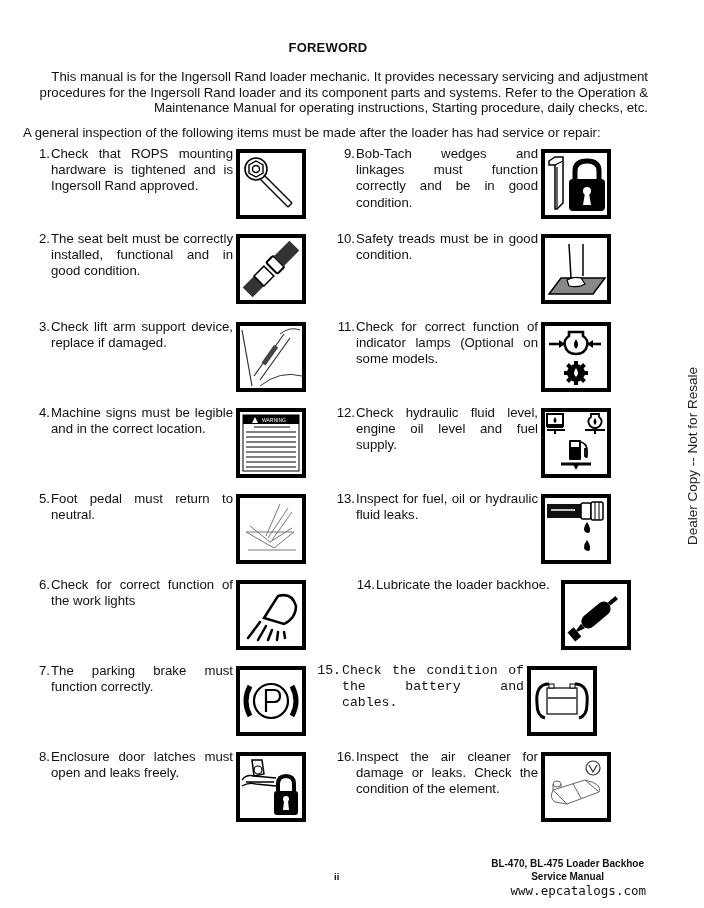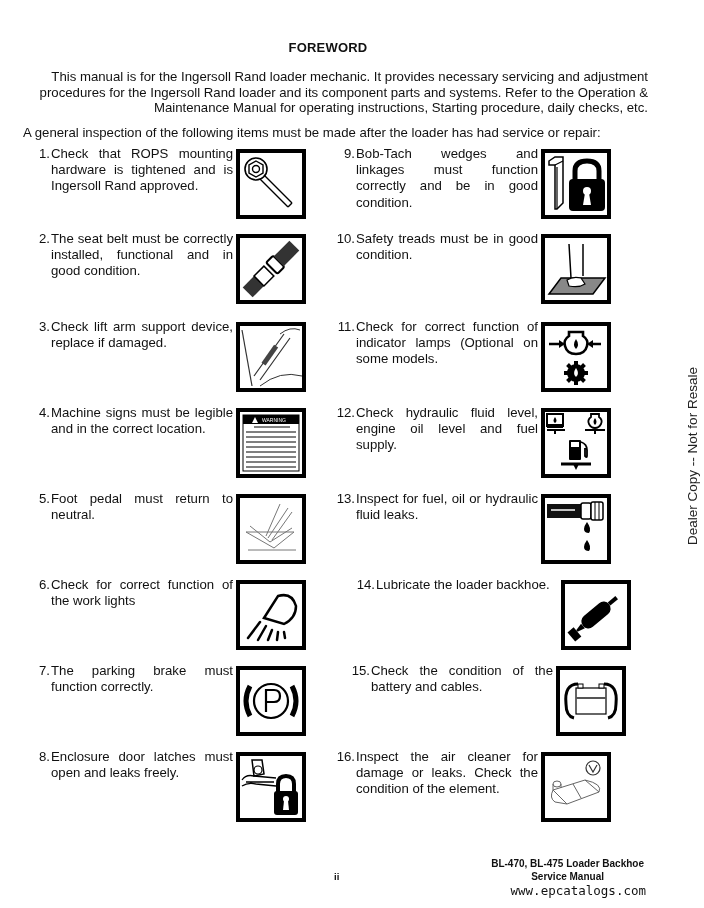--- a/index.html
+++ b/index.html
@@ -246,21 +246,21 @@
     <svg viewBox="0 0 62 62">
         <g transform="rotate(-40 31 31)">
           <rect x="14" y="24" width="34" height="14" rx="7" fill="#000"></rect>
           <rect x="48" y="29" width="10" height="4" fill="#000"></rect>
           <polygon points="14,28 6,30 6,32 14,34" fill="#000"></polygon>
           <rect x="-2" y="26" width="8" height="12" fill="#000"></rect>
         </g>
       </svg>
   </div>
 </div>
-<div class="item" style="left:344px;top:663px;">
+<div class="item" style="left:315px;top:663px;font-family:Liberation Mono, monospace;">
   <span class="num">15.</span>
   <span class="txt">Check the condition of the battery and cables.</span>
   <div class="pic">
     <svg viewBox="0 0 62 62">
         <rect x="16" y="18" width="30" height="26" fill="#fff" stroke="#000" stroke-width="1.2"></rect>
         <line x1="16" y1="28" x2="46" y2="28" stroke="#555" stroke-width="2"></line>
         <rect x="18" y="14" width="5" height="4" fill="#fff" stroke="#000"></rect>
         <rect x="39" y="14" width="5" height="4" fill="#fff" stroke="#000"></rect>
         <path d="M18 14 Q4 14 6 34 Q6 46 14 48" stroke="#000" stroke-width="3" fill="none"></path>
         <path d="M44 14 Q58 14 56 34 Q56 46 48 48" stroke="#000" stroke-width="3" fill="none"></path>

